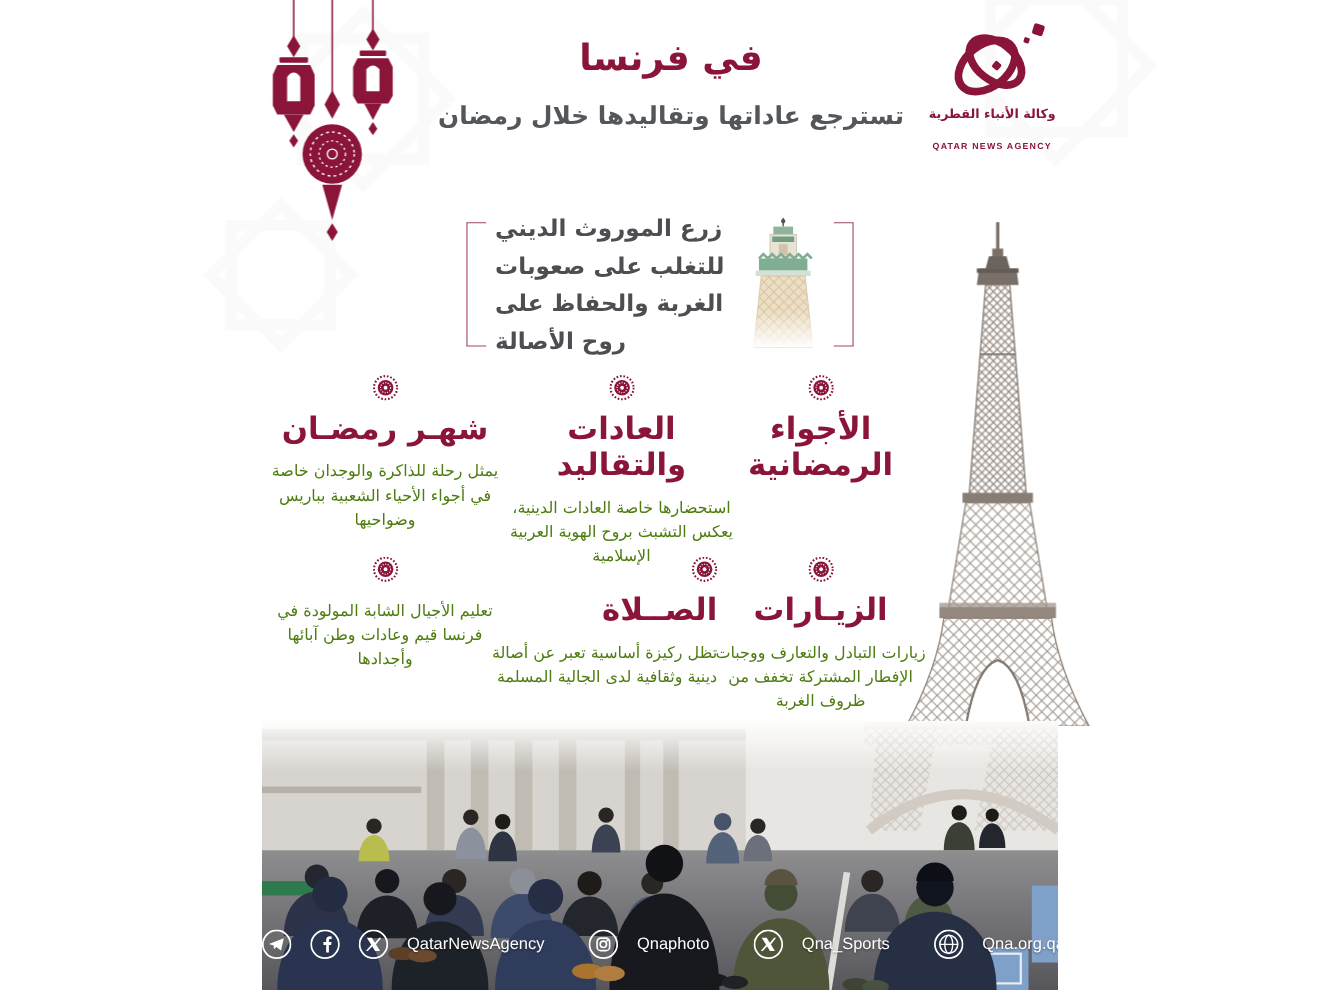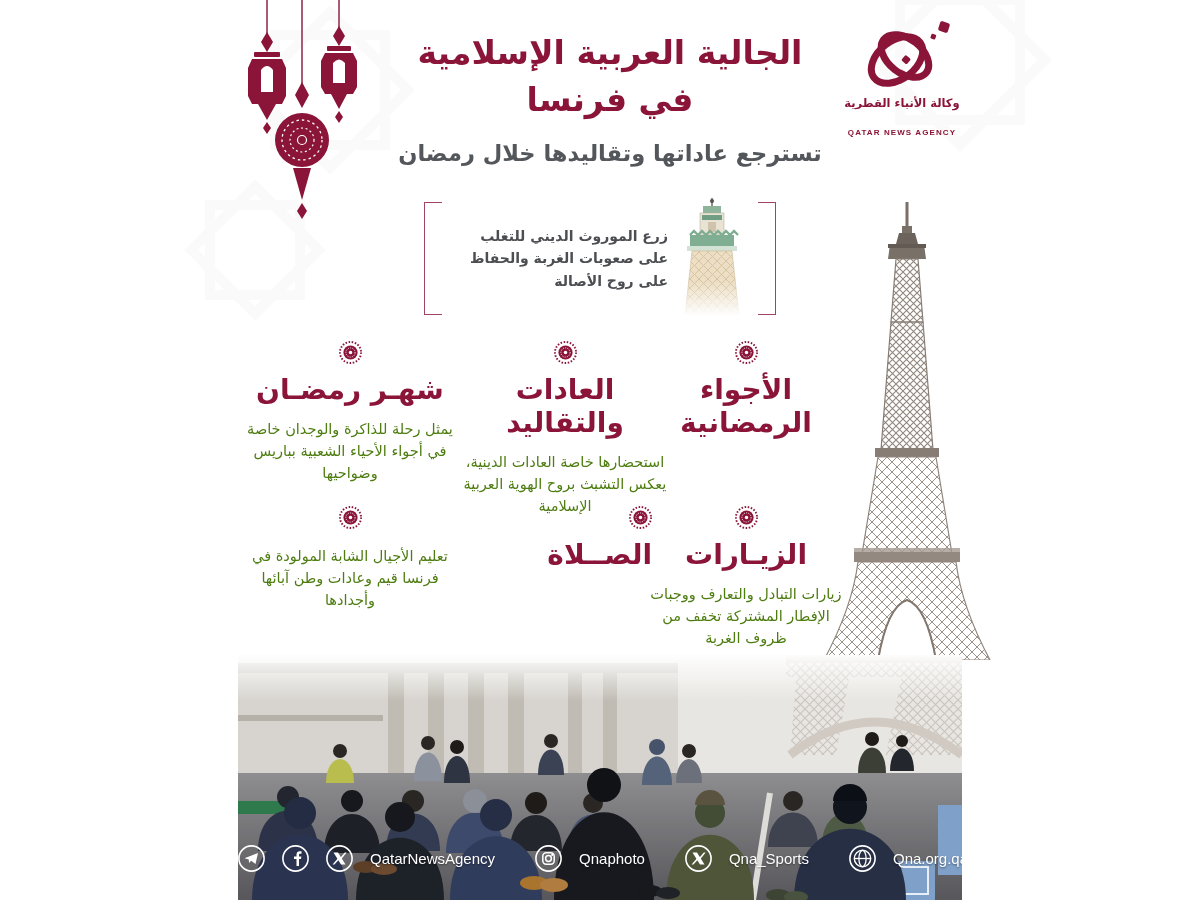--- a/index.html
+++ b/index.html
@@ -21,21 +21,21 @@
   .logo{left:836px;top:20px;width:132px;text-align:center;}
   .logo .ar{color:#8A1538;font-size:11.5px;font-weight:bold;direction:rtl;margin-top:2px;}
   .logo .en{color:#8A1538;font-size:8px;font-weight:bold;letter-spacing:1.1px;font-family:"Liberation Sans",sans-serif;margin-top:18px;}
 
   
   .quote{left:424px;top:202px;width:352px;height:113px;}
   .quote .bracket{position:absolute;top:0;bottom:0;width:17px;border:1.5px solid rgba(138,21,56,0.8);}
   .quote .bracket.left{left:0;border-right:none;}
   .quote .bracket.right{right:0;border-left:none;}
   .quote .qtext{position:absolute;right:108px;left:26px;top:50%;transform:translateY(-50%);
-    direction:rtl;text-align:right;color:#4C4E52;font-weight:bold;font-size:14px;line-height:1.62;}
+    direction:rtl;text-align:left;color:#4C4E52;font-weight:bold;font-size:21px;line-height:1.62;}
   .quote .minaret{position:absolute;right:24px;top:-4px;}
 
   
   .section{position:absolute;text-align:center;direction:rtl;z-index:3;}
   .section .rosette{display:inline-block;}
   .section h2{color:#8A1538;font-size:28px;font-weight:bold;margin:5px 0 0 0;}
   .section p{color:#4d7c0f;font-size:14.5px;line-height:1.5;margin:13px 0 0 0;}
   .s-r1{top:341px;}
   .s-r2{top:506px;}
   .col-right{left:648px;width:196px;}
@@ -100,21 +100,20 @@
     <circle cx="56" cy="140" r="27"></circle>
     <circle cx="56" cy="140" r="20" fill="none" stroke="#ffffff" stroke-width="1.3" stroke-dasharray="2.5 3"></circle>
     <circle cx="56" cy="140" r="12" fill="none" stroke="#ffffff" stroke-width="1.2" stroke-dasharray="2 2.6"></circle>
     <circle cx="56" cy="140" r="4.5" fill="none" stroke="#ffffff" stroke-width="1.2"></circle>
     <path d="M47 168 L65 168 L56 200 Z"></path>
     <path d="M56 203 L61 211 L56 219 L51 211 Z"></path>
   </g>
 </svg>
 
 <div class="abs header">
-  <div class="t1">الجالية العربية الإسلامية</div>
   <div class="t2">في فرنسا</div>
   <div class="subtitle">تسترجع عاداتها وتقاليدها خلال رمضان</div>
 </div>
 
 <div class="abs logo">
   <svg width="110" height="74" viewBox="0 0 110 74" style="display:block;margin:0 auto;">
     <g fill="none" stroke="#8A1538" stroke-width="7" stroke-linecap="round">
       <ellipse cx="50" cy="40" rx="29" ry="19" transform="rotate(-38 50 40)"></ellipse>
       <ellipse cx="58" cy="36" rx="27" ry="17" transform="rotate(38 58 36)"></ellipse>
     </g>
@@ -232,20 +231,21 @@
 </div>
 
 <div class="section s-r2 col-mid2">
   <svg class="rosette" width="23" height="23" viewBox="0 0 24 24">
       <circle cx="12" cy="12" r="11" fill="none" stroke="#8A1538" stroke-width="2" stroke-dasharray="1.6 1.7"></circle>
       <circle cx="12" cy="12" r="7.4" fill="#8A1538"></circle>
       <circle cx="12" cy="12" r="4.8" fill="none" stroke="#ffffff" stroke-width="1" stroke-dasharray="1.1 1.3"></circle>
       <circle cx="12" cy="12" r="1.8" fill="#ffffff"></circle>
     </svg>
   <h2>الصــلاة</h2>
+  <p>تظل ركيزة أساسية تعبر عن أصالة دينية وثقافية لدى الجالية المسلمة</p>
 </div>
 
 <div class="section s-r2 col-left">
   <svg class="rosette" width="23" height="23" viewBox="0 0 24 24">
       <circle cx="12" cy="12" r="11" fill="none" stroke="#8A1538" stroke-width="2" stroke-dasharray="1.6 1.7"></circle>
       <circle cx="12" cy="12" r="7.4" fill="#8A1538"></circle>
       <circle cx="12" cy="12" r="4.8" fill="none" stroke="#ffffff" stroke-width="1" stroke-dasharray="1.1 1.3"></circle>
       <circle cx="12" cy="12" r="1.8" fill="#ffffff"></circle>
     </svg>
   <p>تعليم الأجيال الشابة المولودة في فرنسا قيم وعادات وطن آبائها وأجدادها</p>

